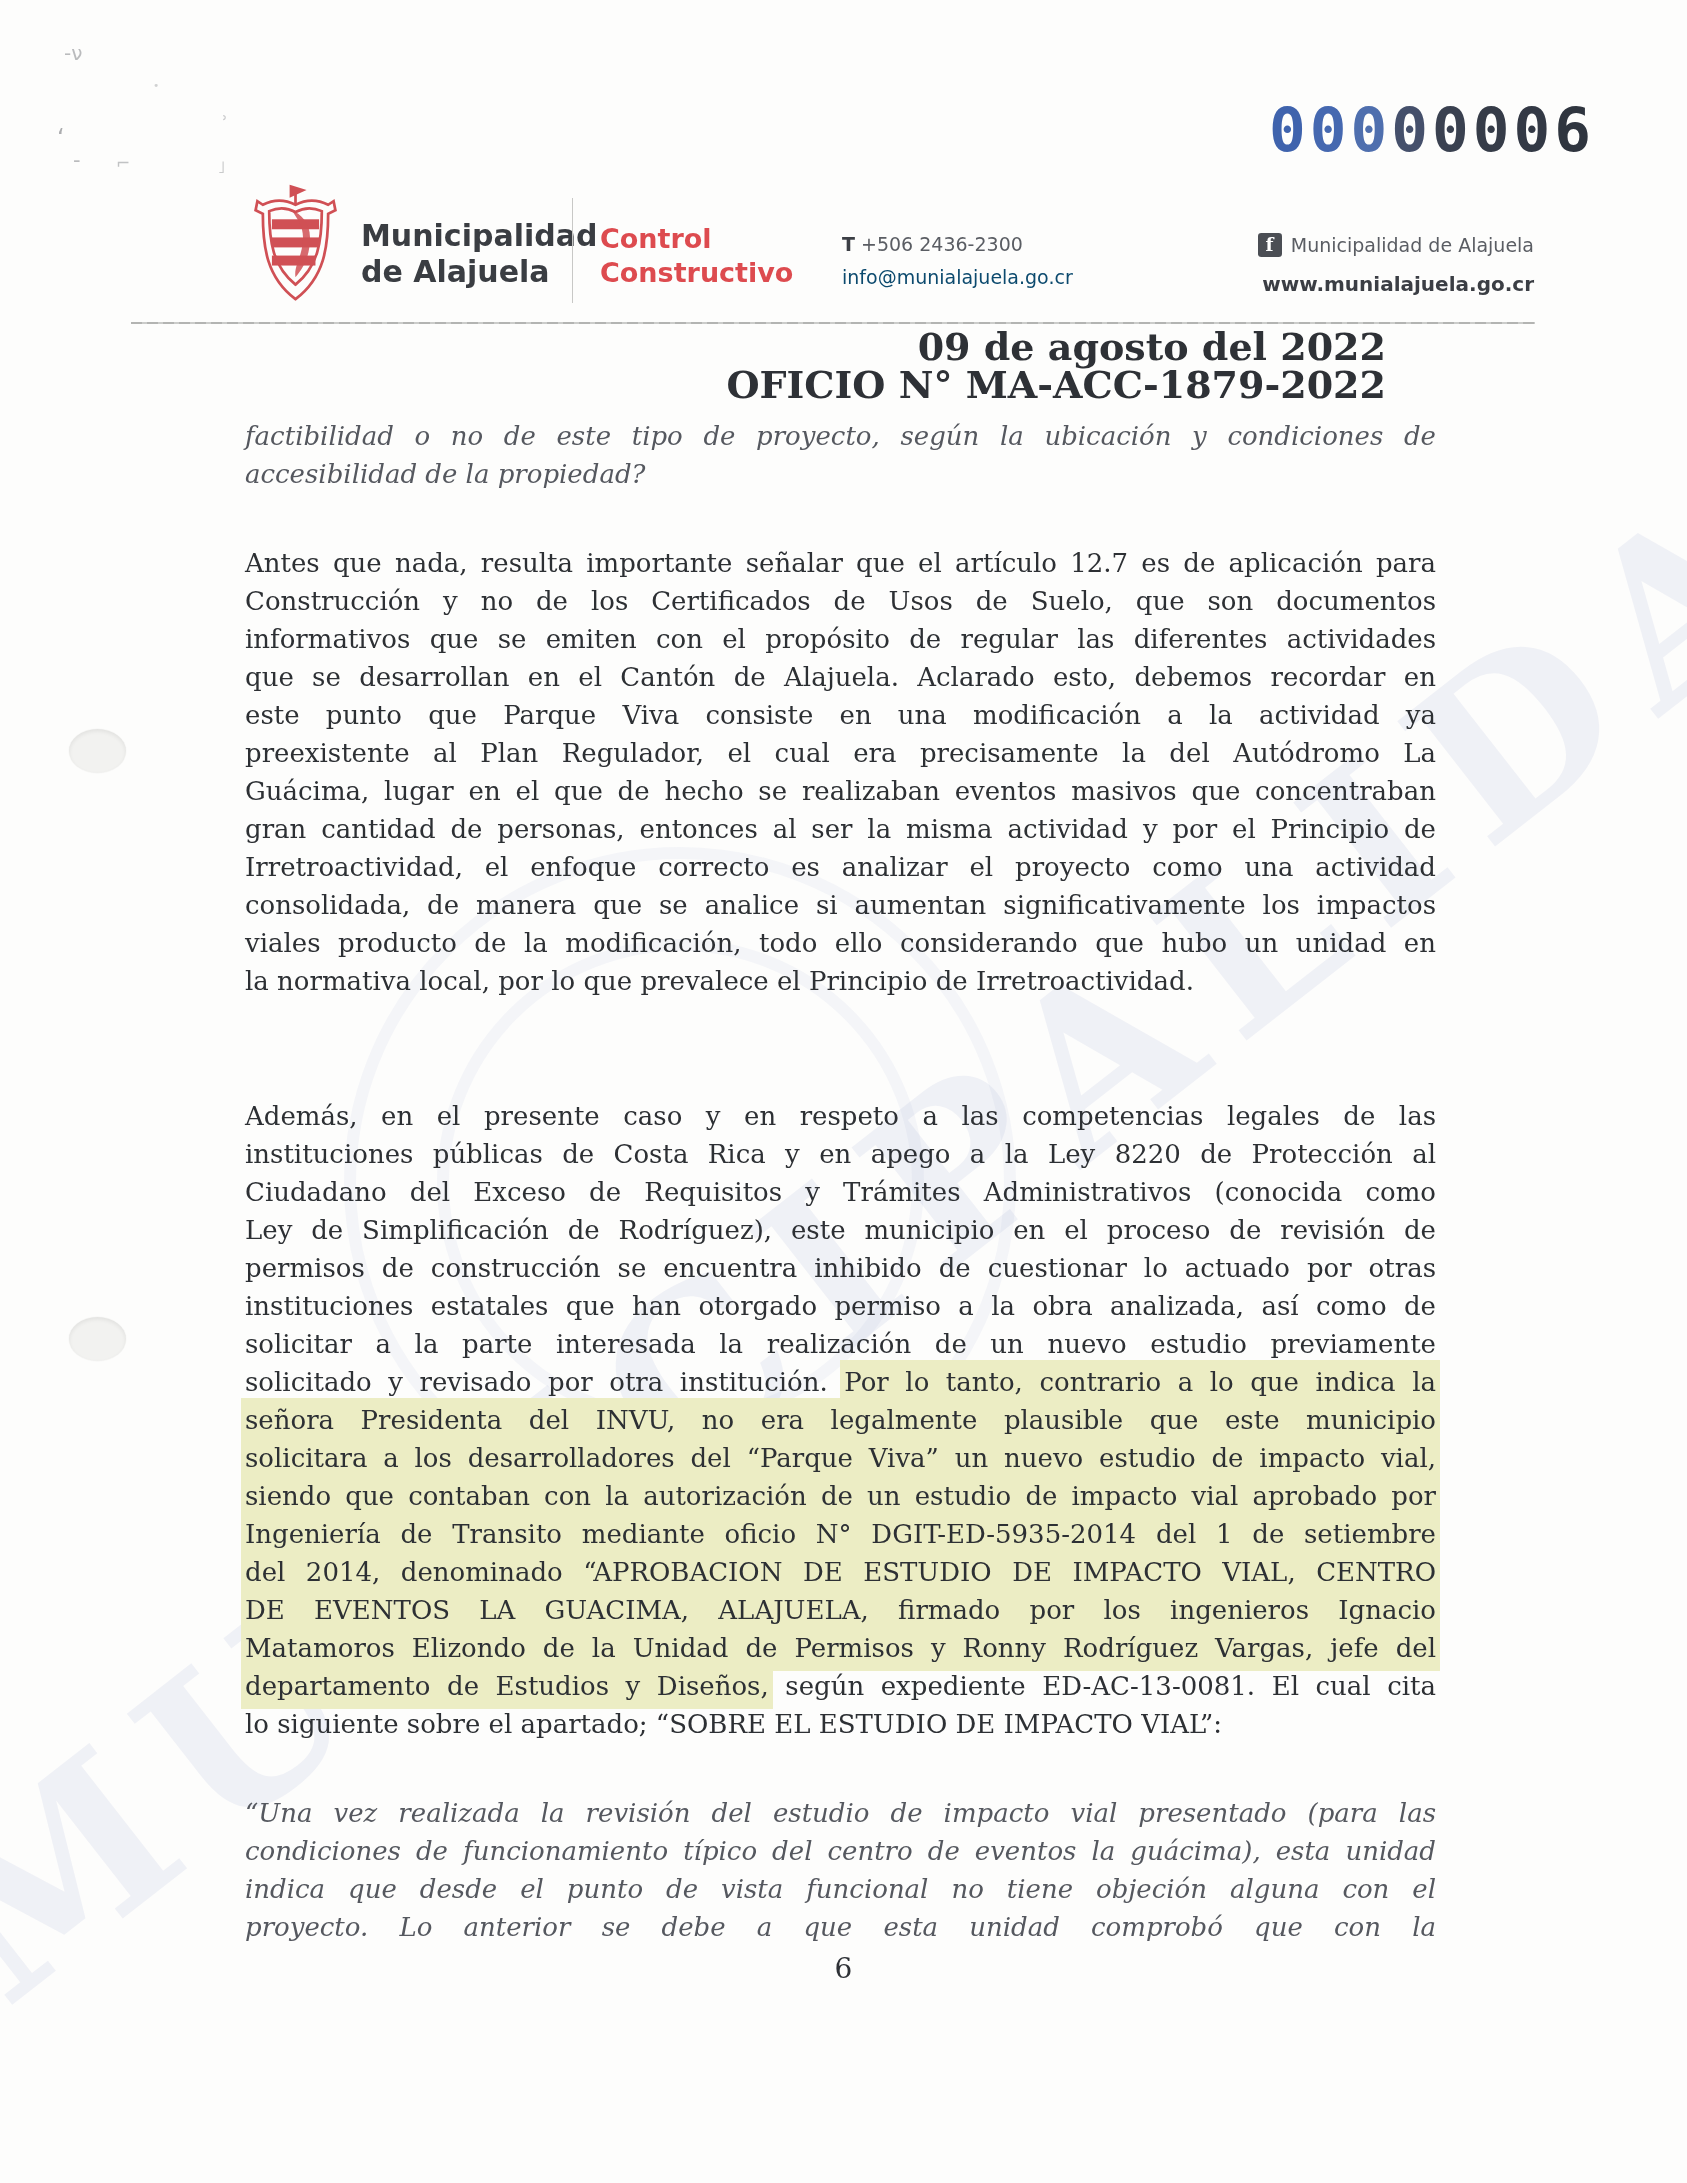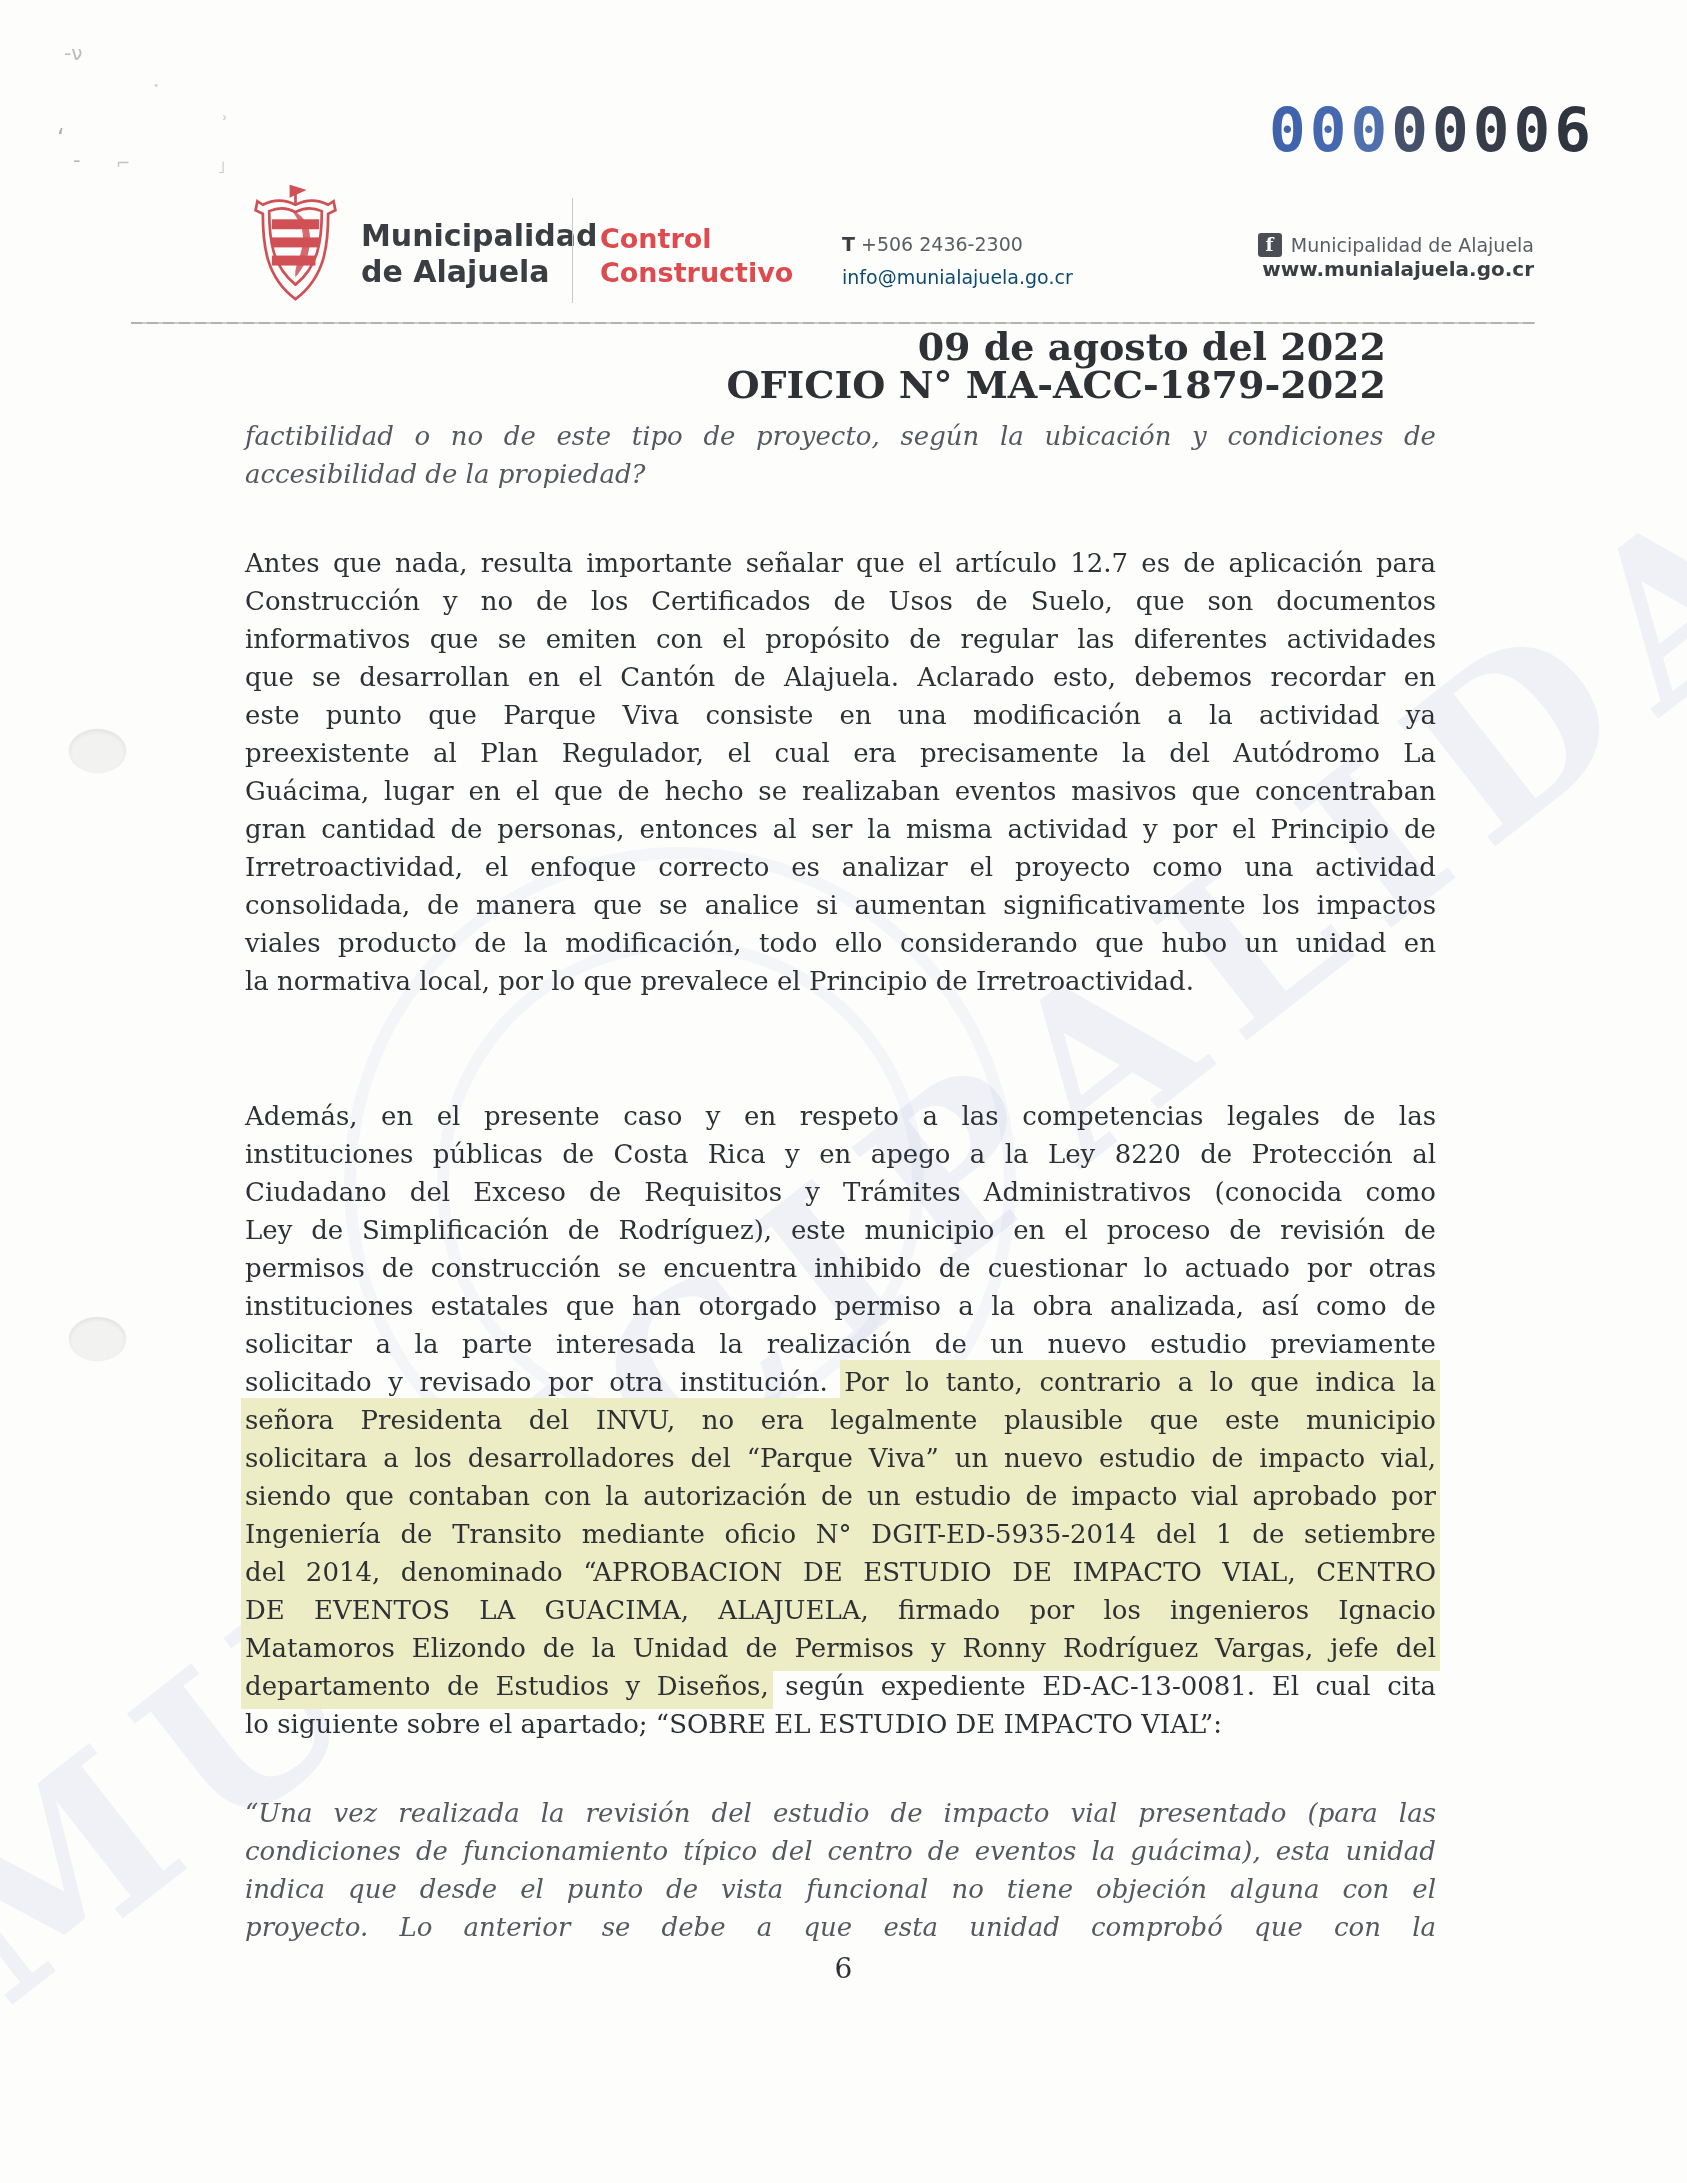--- a/index.html
+++ b/index.html
@@ -72,21 +72,21 @@
   .contact-right{
     position:absolute;right:153px;top:233px;text-align:right;
     font-family:"DejaVu Sans", sans-serif;font-size:19px;color:var(--contact);
   }
   .fb-row{display:flex;align-items:center;justify-content:flex-end;gap:9.3px;}
   .fb-icon{
     display:inline-block;width:24px;height:24px;border-radius:3.3px;background:#4b4e54;
     color:#fff;font-weight:bold;font-size:18.5px;line-height:24px;text-align:center;
     font-family:"DejaVu Serif", serif;
   }
-  .website-row{font-weight:bold;color:#3b3e44;font-size:20px;}
+  .website-row{margin-top:15px;font-weight:bold;color:#3b3e44;font-size:20px;}
   .hrule{
     position:absolute;left:131px;top:322px;width:1404px;height:2px;
     background:repeating-linear-gradient(90deg,#b3b4b2 0 10.6px,#cbccca 10.6px 16px);
   }
 
   
   .dateblock{
     position:absolute;right:301px;top:328px;text-align:right;
     font-weight:bold;font-size:38px;line-height:38px;color:#2e3136;
   }

